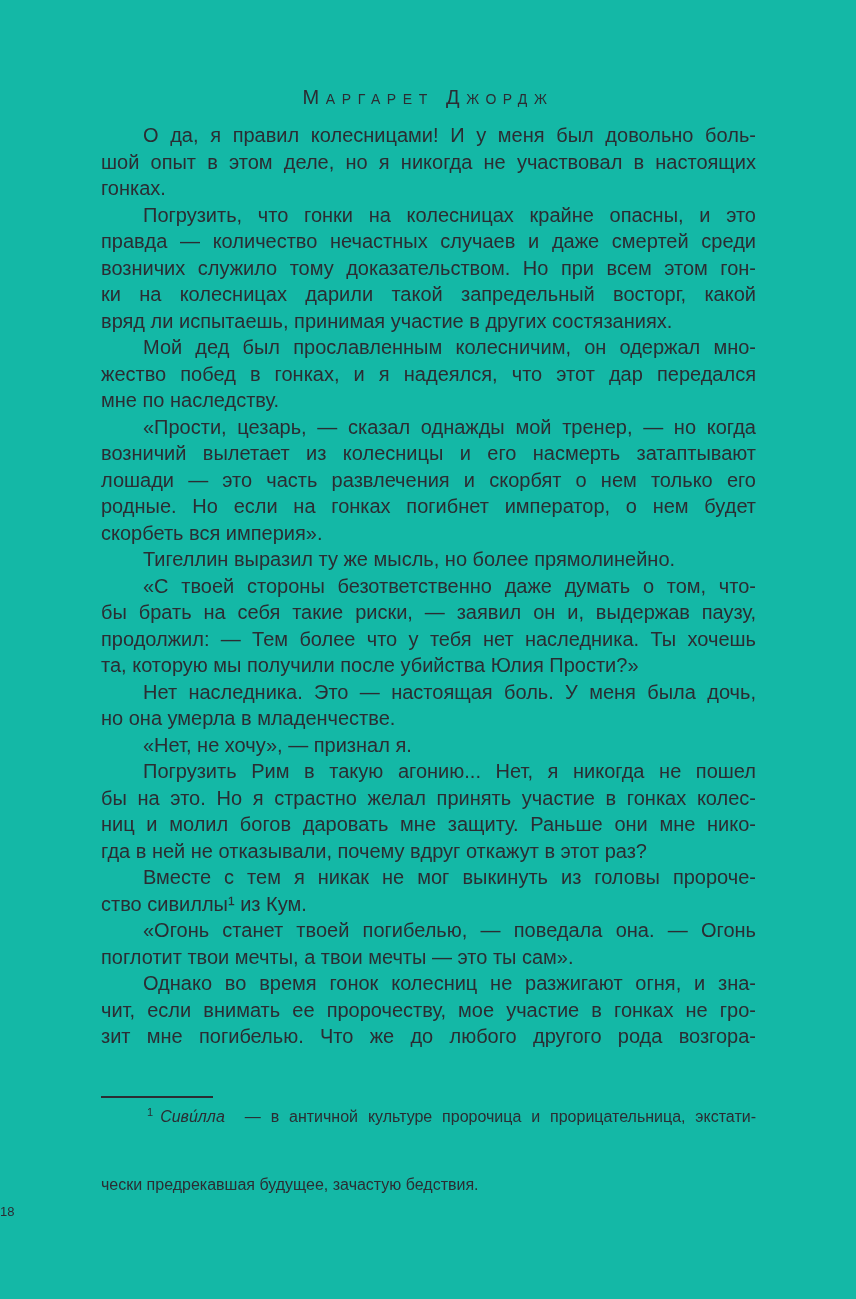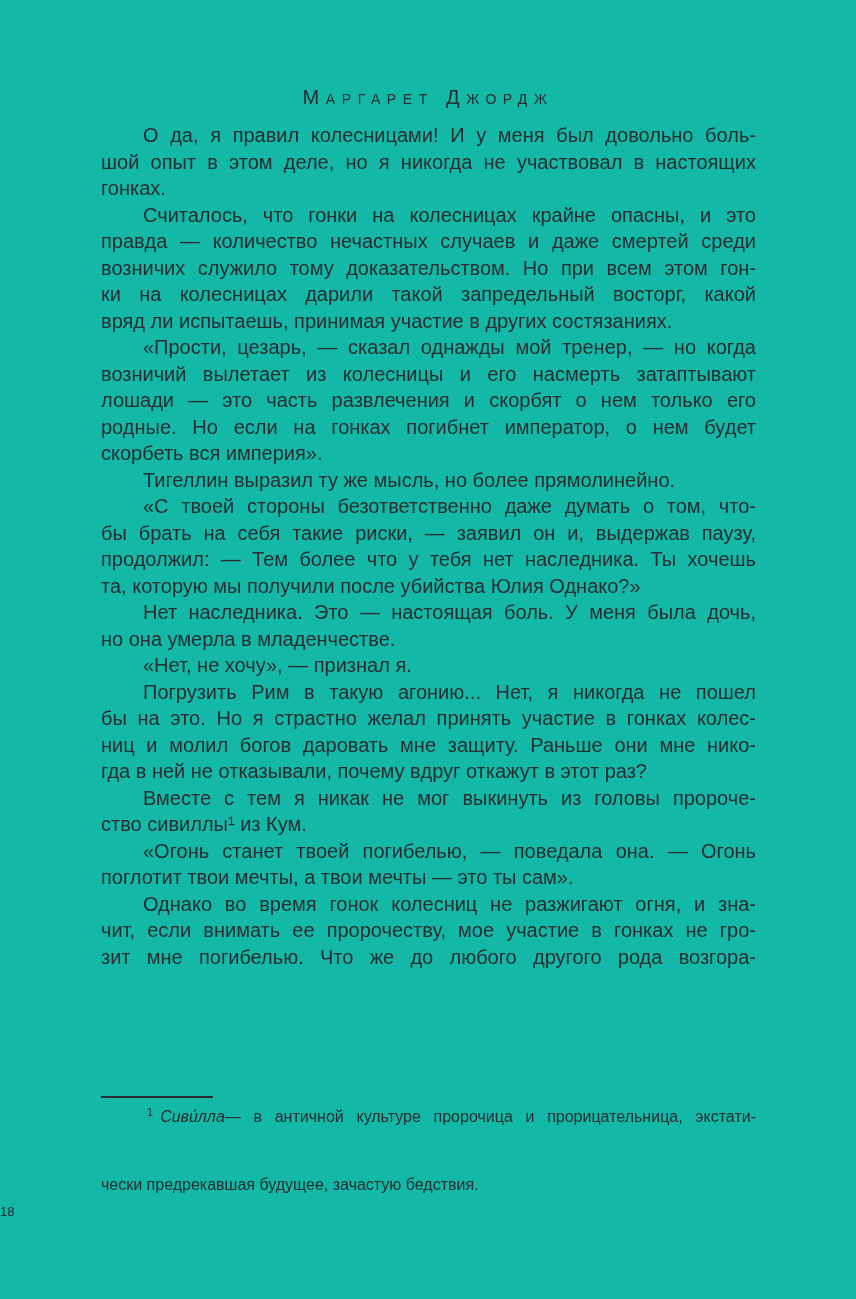--- a/index.html
+++ b/index.html
@@ -69,21 +69,21 @@
   }
   .fn-line2 { text-align: left; margin-top: 42px; }
   .fn-sup {
     font-size: 11px;
     vertical-align: super;
     line-height: 0;
     margin-right: 7px;
   }
   .fn-term {
     font-style: italic;
-    margin-right: 0;
+    margin-right: 20px;
   }
   .page-number {
     position: absolute;
     top: 1168px;
     left: 0;
     width: 100%;
     text-align: left;
     font-size: 13px;
     color: #2b2d33;
     margin-top: 36px;
@@ -98,45 +98,50 @@
 
   <div class="body-text">
 
     <div class="paragraph">
       <div class="ln first">О да, я правил колесницами! И у меня был довольно боль-</div>
       <div class="ln">шой опыт в этом деле, но я никогда не участвовал в настоящих</div>
       <div class="ln end">гонках.</div>
     </div>
 
     <div class="paragraph">
-      <div class="ln first">Считалось, что гонки на колесницах крайне опасны, и это</div>
+      <div class="ln first">Погрузить, что гонки на колесницах крайне опасны, и это</div>
       <div class="ln">правда — количество нечастных случаев и даже смертей среди</div>
       <div class="ln">возничих служило тому доказательством. Но при всем этом гон-</div>
       <div class="ln">ки на колесницах дарили такой запредельный восторг, какой</div>
       <div class="ln end">вряд ли испытаешь, принимая участие в других состязаниях.</div>
     </div>
 
+    <div class="paragraph">
+      <div class="ln first">Мой дед был прославленным колесничим, он одержал мно-</div>
+      <div class="ln">жество побед в гонках, и я надеялся, что этот дар передался</div>
+      <div class="ln end">мне по наследству.</div>
+    </div>
 
     <div class="paragraph">
       <div class="ln first">«Прости, цезарь, — сказал однажды мой тренер, — но когда</div>
       <div class="ln">возничий вылетает из колесницы и его насмерть затаптывают</div>
       <div class="ln">лошади — это часть развлечения и скорбят о нем только его</div>
       <div class="ln">родные. Но если на гонках погибнет император, о нем будет</div>
       <div class="ln end">скорбеть вся империя».</div>
     </div>
 
     <div class="paragraph">
       <div class="ln first end">Тигеллин выразил ту же мысль, но более прямолинейно.</div>
     </div>
 
     <div class="paragraph">
       <div class="ln first">«С твоей стороны безответственно даже думать о том, что-</div>
       <div class="ln">бы брать на себя такие риски, — заявил он и, выдержав паузу,</div>
       <div class="ln">продолжил: — Тем более что у тебя нет наследника. Ты хочешь</div>
-      <div class="ln end">та, которую мы получили после убийства Юлия Однако?»</div>
+      <div class="ln end">та, которую мы получили после убийства Юлия Прости?»</div>
     </div>
 
     <div class="paragraph">
       <div class="ln first">Нет наследника. Это — настоящая боль. У меня была дочь,</div>
       <div class="ln end">но она умерла в младенчестве.</div>
     </div>
 
     <div class="paragraph">
       <div class="ln first end">«Нет, не хочу», — признал я.</div>
     </div>

